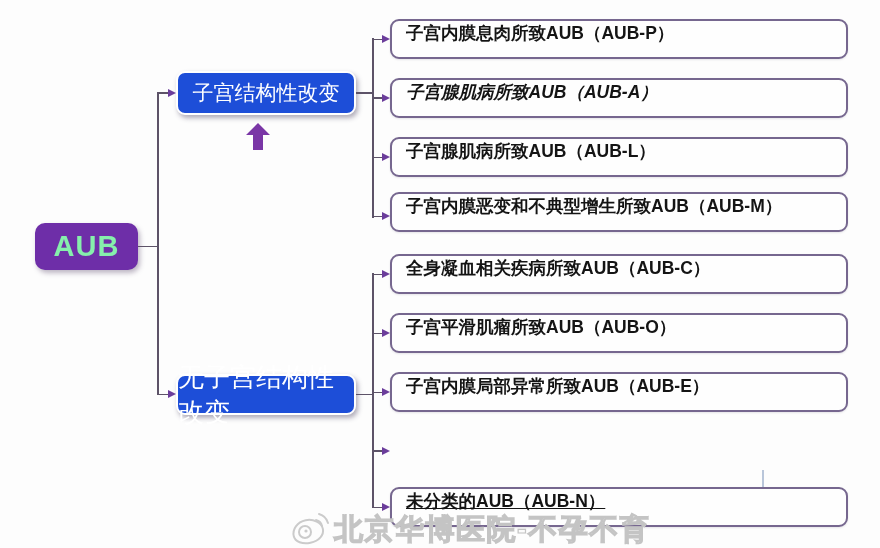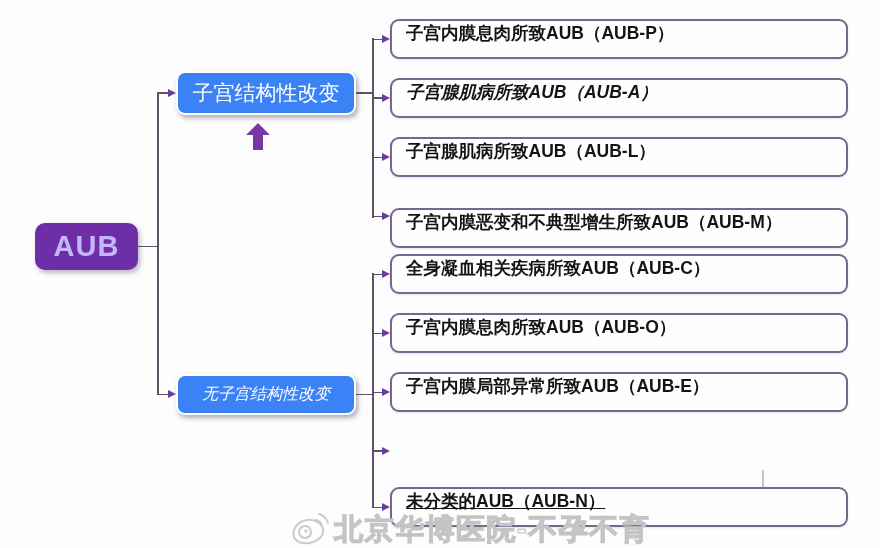--- a/index.html
+++ b/index.html
@@ -4,40 +4,40 @@
 <style>
   html,body{margin:0;padding:0;background:#ffffff;}
   .canvas{
     position:relative;width:880px;height:548px;background:#fdfdfd;
     font-family:"Liberation Sans","DejaVu Sans",sans-serif;overflow:hidden;
   }
   .node{position:absolute;box-sizing:border-box;}
   
   .root-box{
     left:35px;top:223px;width:103px;height:47px;background:#6e2ea8;
-    border-radius:10px;color:#c4b5fd;font-weight:bold;font-size:29px;
+    border-radius:10px;color:#86efac;font-weight:bold;font-size:29px;
     display:flex;align-items:center;justify-content:center;letter-spacing:1px;
     box-shadow:2px 3px 5px rgba(70,50,90,0.35);
   }
   
   .branch{
-    left:176px;width:180px;background:#3b82f6;border:2px solid #ffffff;
+    left:176px;width:180px;background:#1d4ed8;border:2px solid #ffffff;
     border-radius:9px;color:#ffffff;display:flex;align-items:center;
     justify-content:center;box-shadow:2px 3px 5px rgba(80,70,100,0.45);
   }
   .branch1{top:71px;height:44px;font-size:21px;}
-  .branch2{top:374px;height:41px;font-size:16px;font-style:italic;}
+  .branch2{top:374px;height:41px;font-size:26px;}
   
   .leaf{
     left:390px;width:458px;height:40px;background:#fefefe;
     border:2.5px solid #76678f;border-radius:9px;display:flex;align-items:flex-start;
     padding:0 14px;font-weight:bold;font-size:17.5px;color:#141414;
     box-shadow:0 1px 2px rgba(60,50,80,0.12);
   }
-  .rb1{top:19px;} .rb2{top:78px;font-style:italic;} .rb3{top:137px;} .rb4{top:208px;}
+  .rb1{top:19px;} .rb2{top:78px;font-style:italic;} .rb3{top:137px;} .rb4{top:192px;}
   .rb5{top:254px;} .rb6{top:313px;} .rb7{top:372px;} .rb8{top:430px;} .rb9{top:487px;text-decoration:underline;}
   
   .hline{position:absolute;height:1.5px;background:#5d5368;}
   .vline{position:absolute;width:1.5px;background:#5d5368;}
   .arr{
     position:absolute;width:0;height:0;
     border-top:4.5px solid transparent;border-bottom:4.5px solid transparent;
     border-left:8px solid #6b3d9b;
   }
   .blue-tick{position:absolute;width:1.5px;background:#b9c6da;}
@@ -118,21 +118,21 @@
     <span>子宫腺肌病所致AUB（AUB-L）</span>
   </div>
   <div class="node leaf rb4">
     <span>子宫内膜恶变和不典型增生所致AUB（AUB-M）</span>
   </div>
 
   <div class="node leaf rb5">
     <span>全身凝血相关疾病所致AUB（AUB-C）</span>
   </div>
   <div class="node leaf rb6">
-    <span>子宫内膜息肉所致AUB（AUB-O）</span>
+    <span>子宫平滑肌瘤所致AUB（AUB-O）</span>
   </div>
   <div class="node leaf rb7">
     <span>子宫内膜局部异常所致AUB（AUB-E）</span>
   </div>
   <div class="node leaf rb9">
     <span>未分类的AUB（AUB-N）</span>
   </div>
 
   <svg class="watermark-icon" width="40" height="36" viewBox="0 0 40 36">
     <g fill="none" stroke="#cbcbcb" stroke-width="2" stroke-linecap="round">

